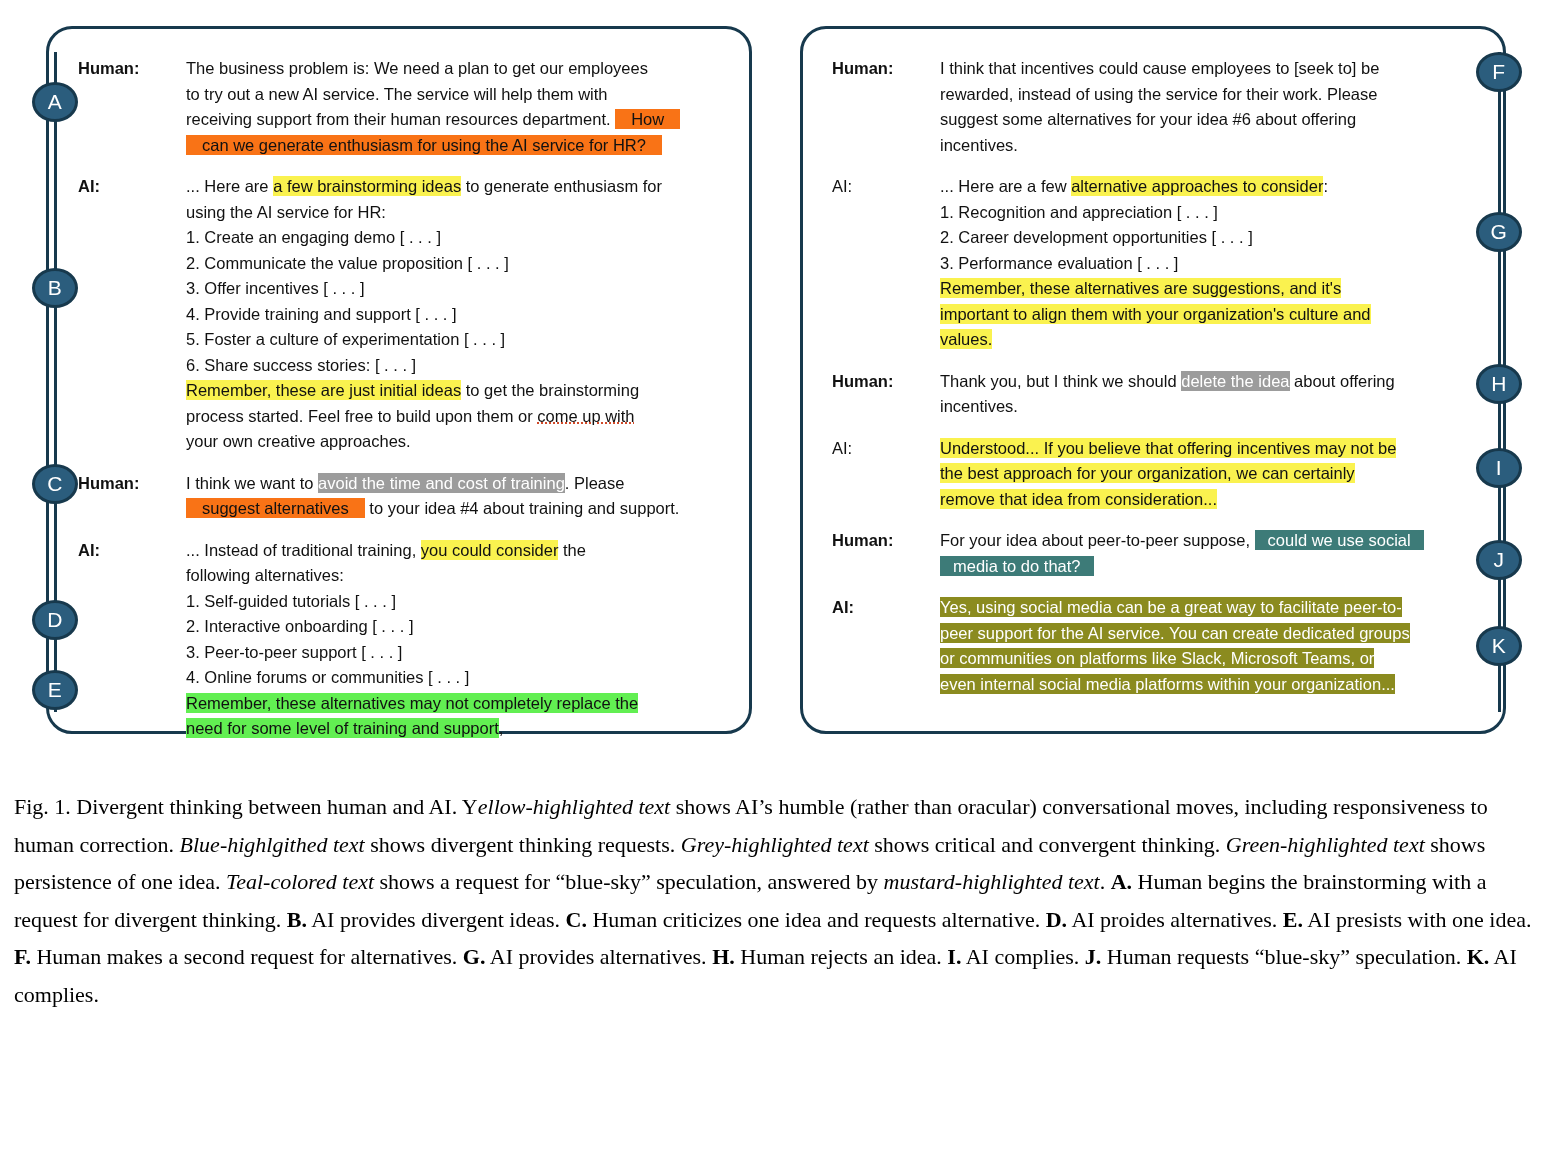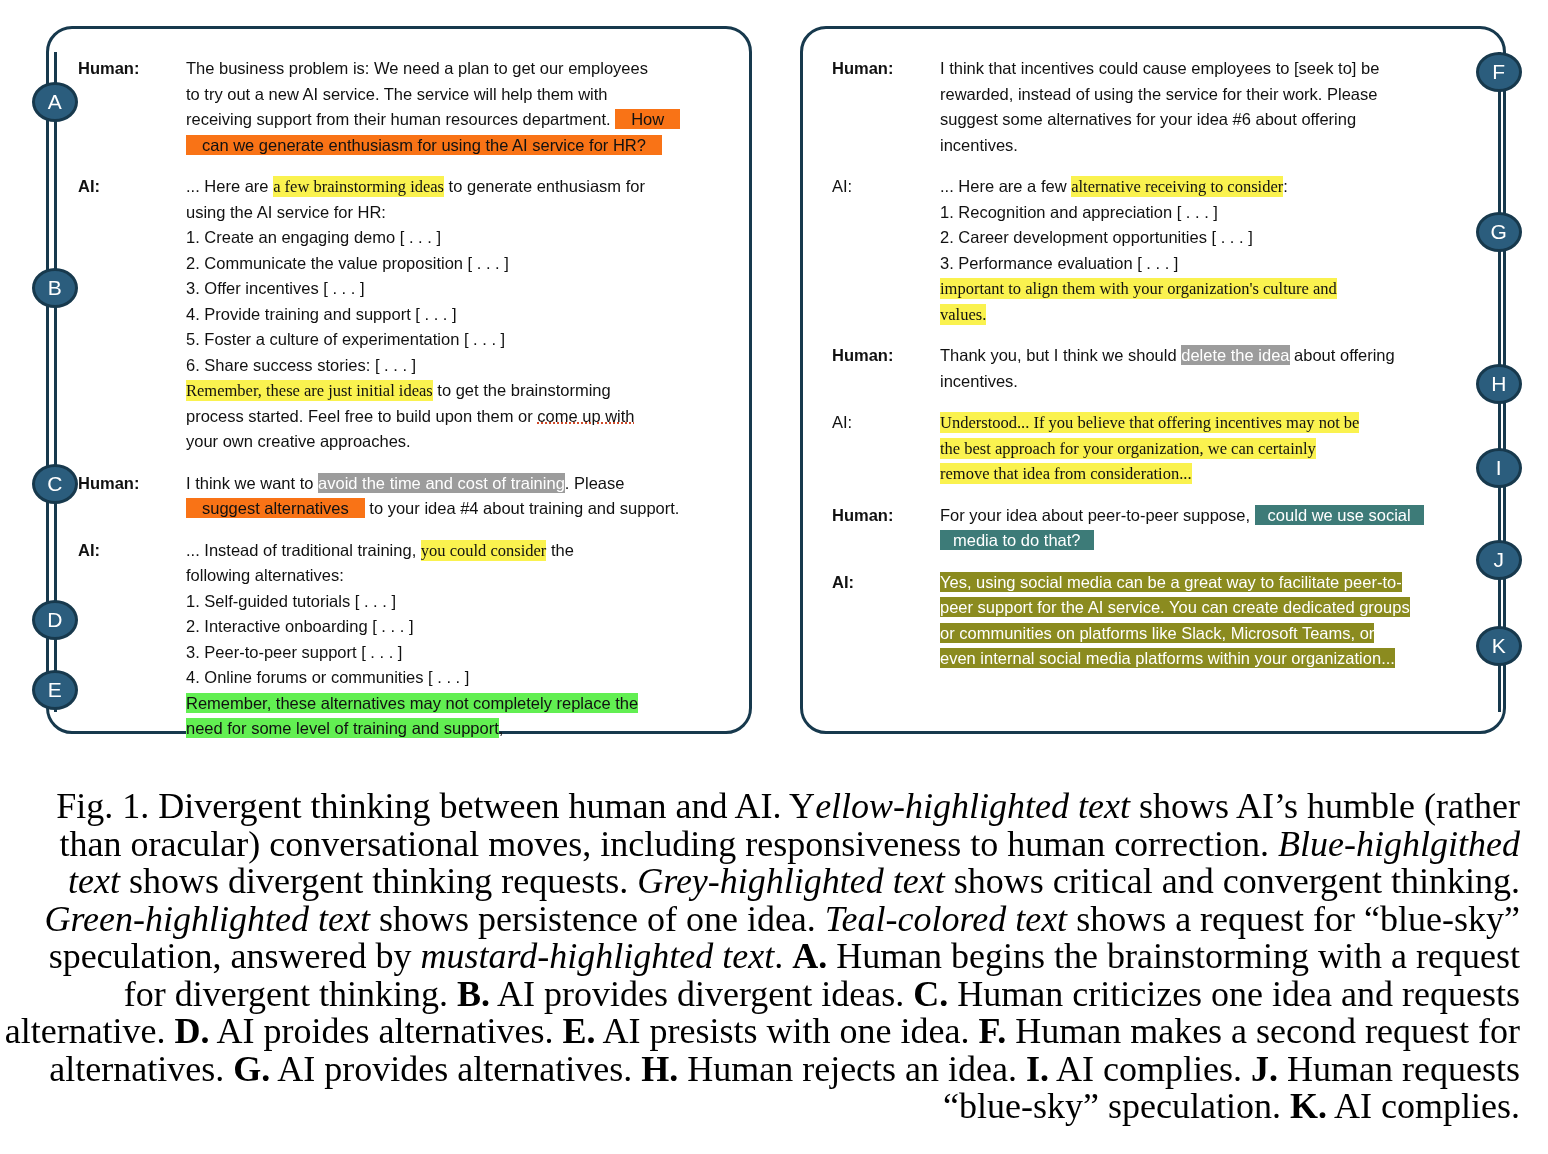--- a/index.html
+++ b/index.html
@@ -91,44 +91,44 @@
   .body {
     flex: 1;
     font-size: 16.5px;
     line-height: 25.5px;
     color: #111111;
     margin-left: 12px;
   }
   .body p { margin: 0; }
 
   
-  .hl-yellow { background: #faf24f; padding: 1px 0; box-decoration-break: clone; font-family: Liberation Serif, serif; -webkit-box-decoration-break: clone; }
+  .hl-yellow { background: #faf24f; padding: 1px 0; box-decoration-break: clone; -webkit-box-decoration-break: clone; }
   .hl-cyan   { background: #f97316; padding: 1px 16px; box-decoration-break: clone; -webkit-box-decoration-break: clone; }
   .hl-grey   { background: #9c9c9c; color: #ffffff; padding: 1px 0; box-decoration-break: clone; -webkit-box-decoration-break: clone; }
   .hl-green  { background: #62ef52; padding: 1px 0; box-decoration-break: clone; -webkit-box-decoration-break: clone; }
   .hl-teal   { background: #3d7b78; color: #ffffff; padding: 1px 13px; box-decoration-break: clone; -webkit-box-decoration-break: clone; }
   .hl-mustard{ background: #8b8b1f; color: #ffffff; padding: 1px 0; box-decoration-break: clone; -webkit-box-decoration-break: clone; }
   .spellerr {
     text-decoration: underline;
     text-decoration-style: dotted;
     text-decoration-color: #d04a2a;
     text-decoration-thickness: 2px;
   }
 
   
   #caption {
     position: absolute;
-    left: 0;
+    left: 14px;
     top: 788px;
     width: 1520px;
     font-family: "Liberation Serif", serif;
-    font-size: 36px;
+    font-size: 22px;
     line-height: 37.5px;
     color: #000000;
-    text-align: right;
+    text-align: left;
   }
   #caption i { font-style: italic; }
   #caption b { font-weight: 700; }
 </style>
 </head>
 <body>
 
 <div id="figure">
 
   <div class="panel" id="panel-left"></div>
@@ -228,24 +228,25 @@
         <div class="body">
           <p><span>I think that incentives could cause employees to [seek to] be</span></p>
           <p><span>rewarded, instead of using the service for their work. Please</span></p>
           <p><span>suggest some alternatives for your idea #6 about offering</span></p>
           <p><span>incentives.</span></p>
         </div>
       </div>
       <div class="turn">
         <div class="speaker ai-thin">AI:</div>
         <div class="body">
-          <p><span>... Here are a few </span><span class="hl-yellow">alternative receiving to consider</span><span>:</span></p>
+          <p><span>... Here are a few </span><span class="hl-yellow">alternative approaches to consider</span><span>:</span></p>
           <p><span>1. Recognition and appreciation [ . . . ]</span></p>
           <p><span>2. Career development opportunities [ . . . ]</span></p>
           <p><span>3. Performance evaluation [ . . . ]</span></p>
+          <p><span class="hl-yellow">Remember, these alternatives are suggestions, and it's</span></p>
           <p><span class="hl-yellow">important to align them with your organization's culture and</span></p>
           <p><span class="hl-yellow">values.</span></p>
         </div>
       </div>
       <div class="turn">
         <div class="speaker">Human:</div>
         <div class="body">
           <p><span>Thank you, but I think we should </span><span class="hl-grey">delete the idea</span><span> about offering</span></p>
           <p><span>incentives.</span></p>
         </div>

